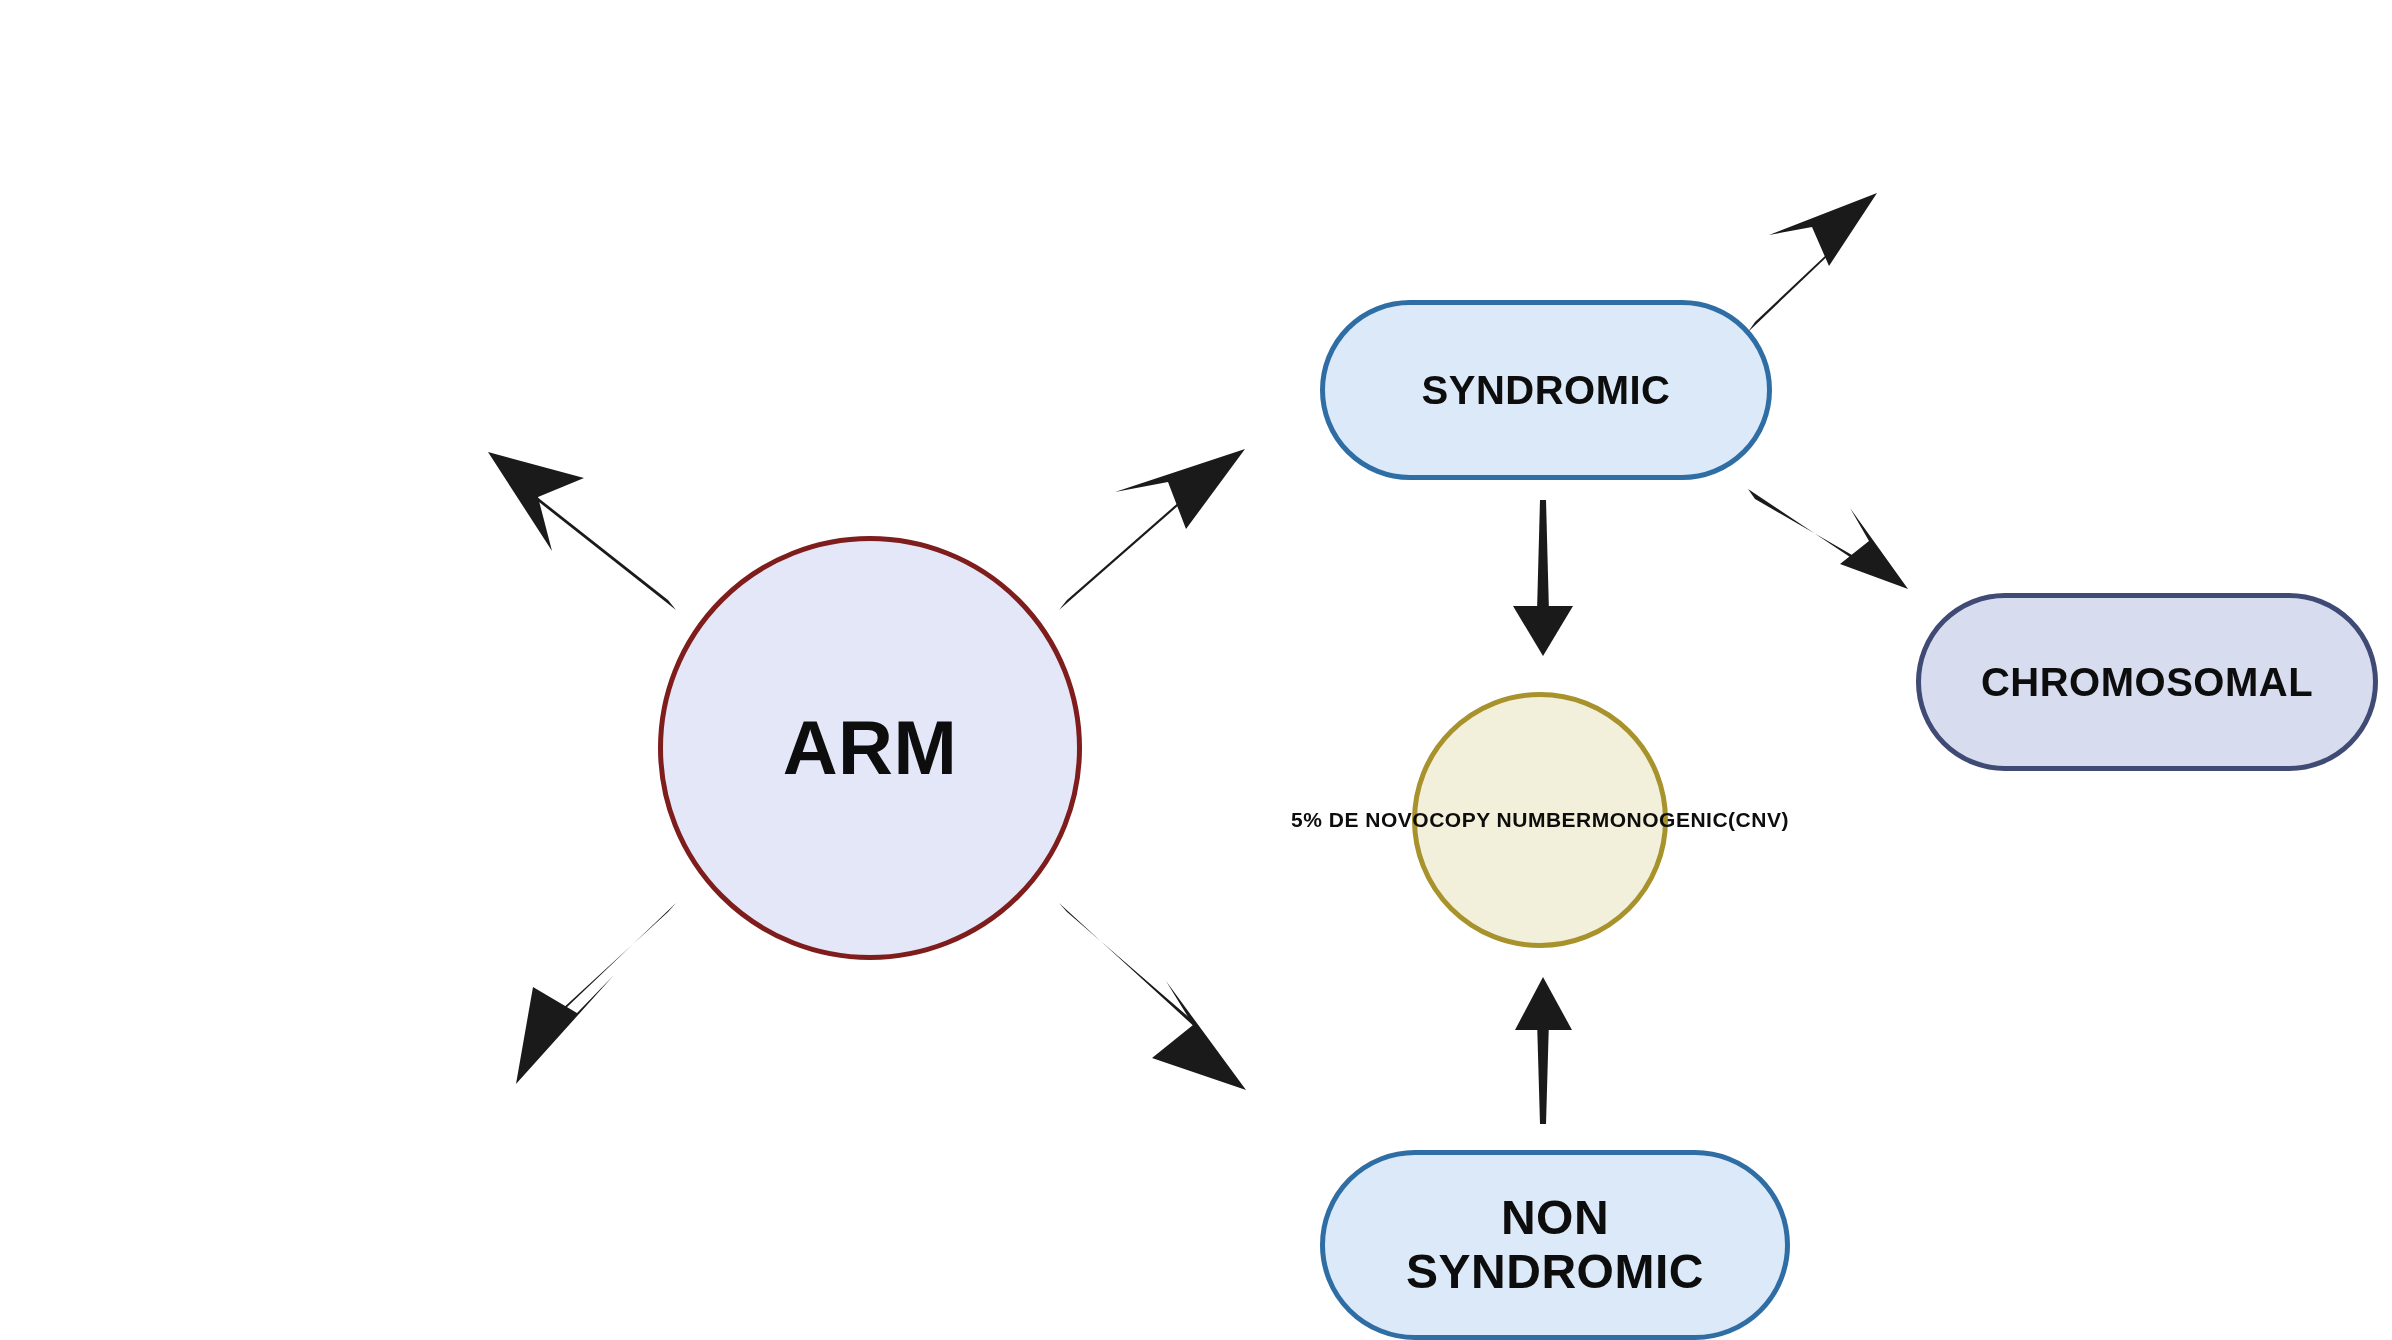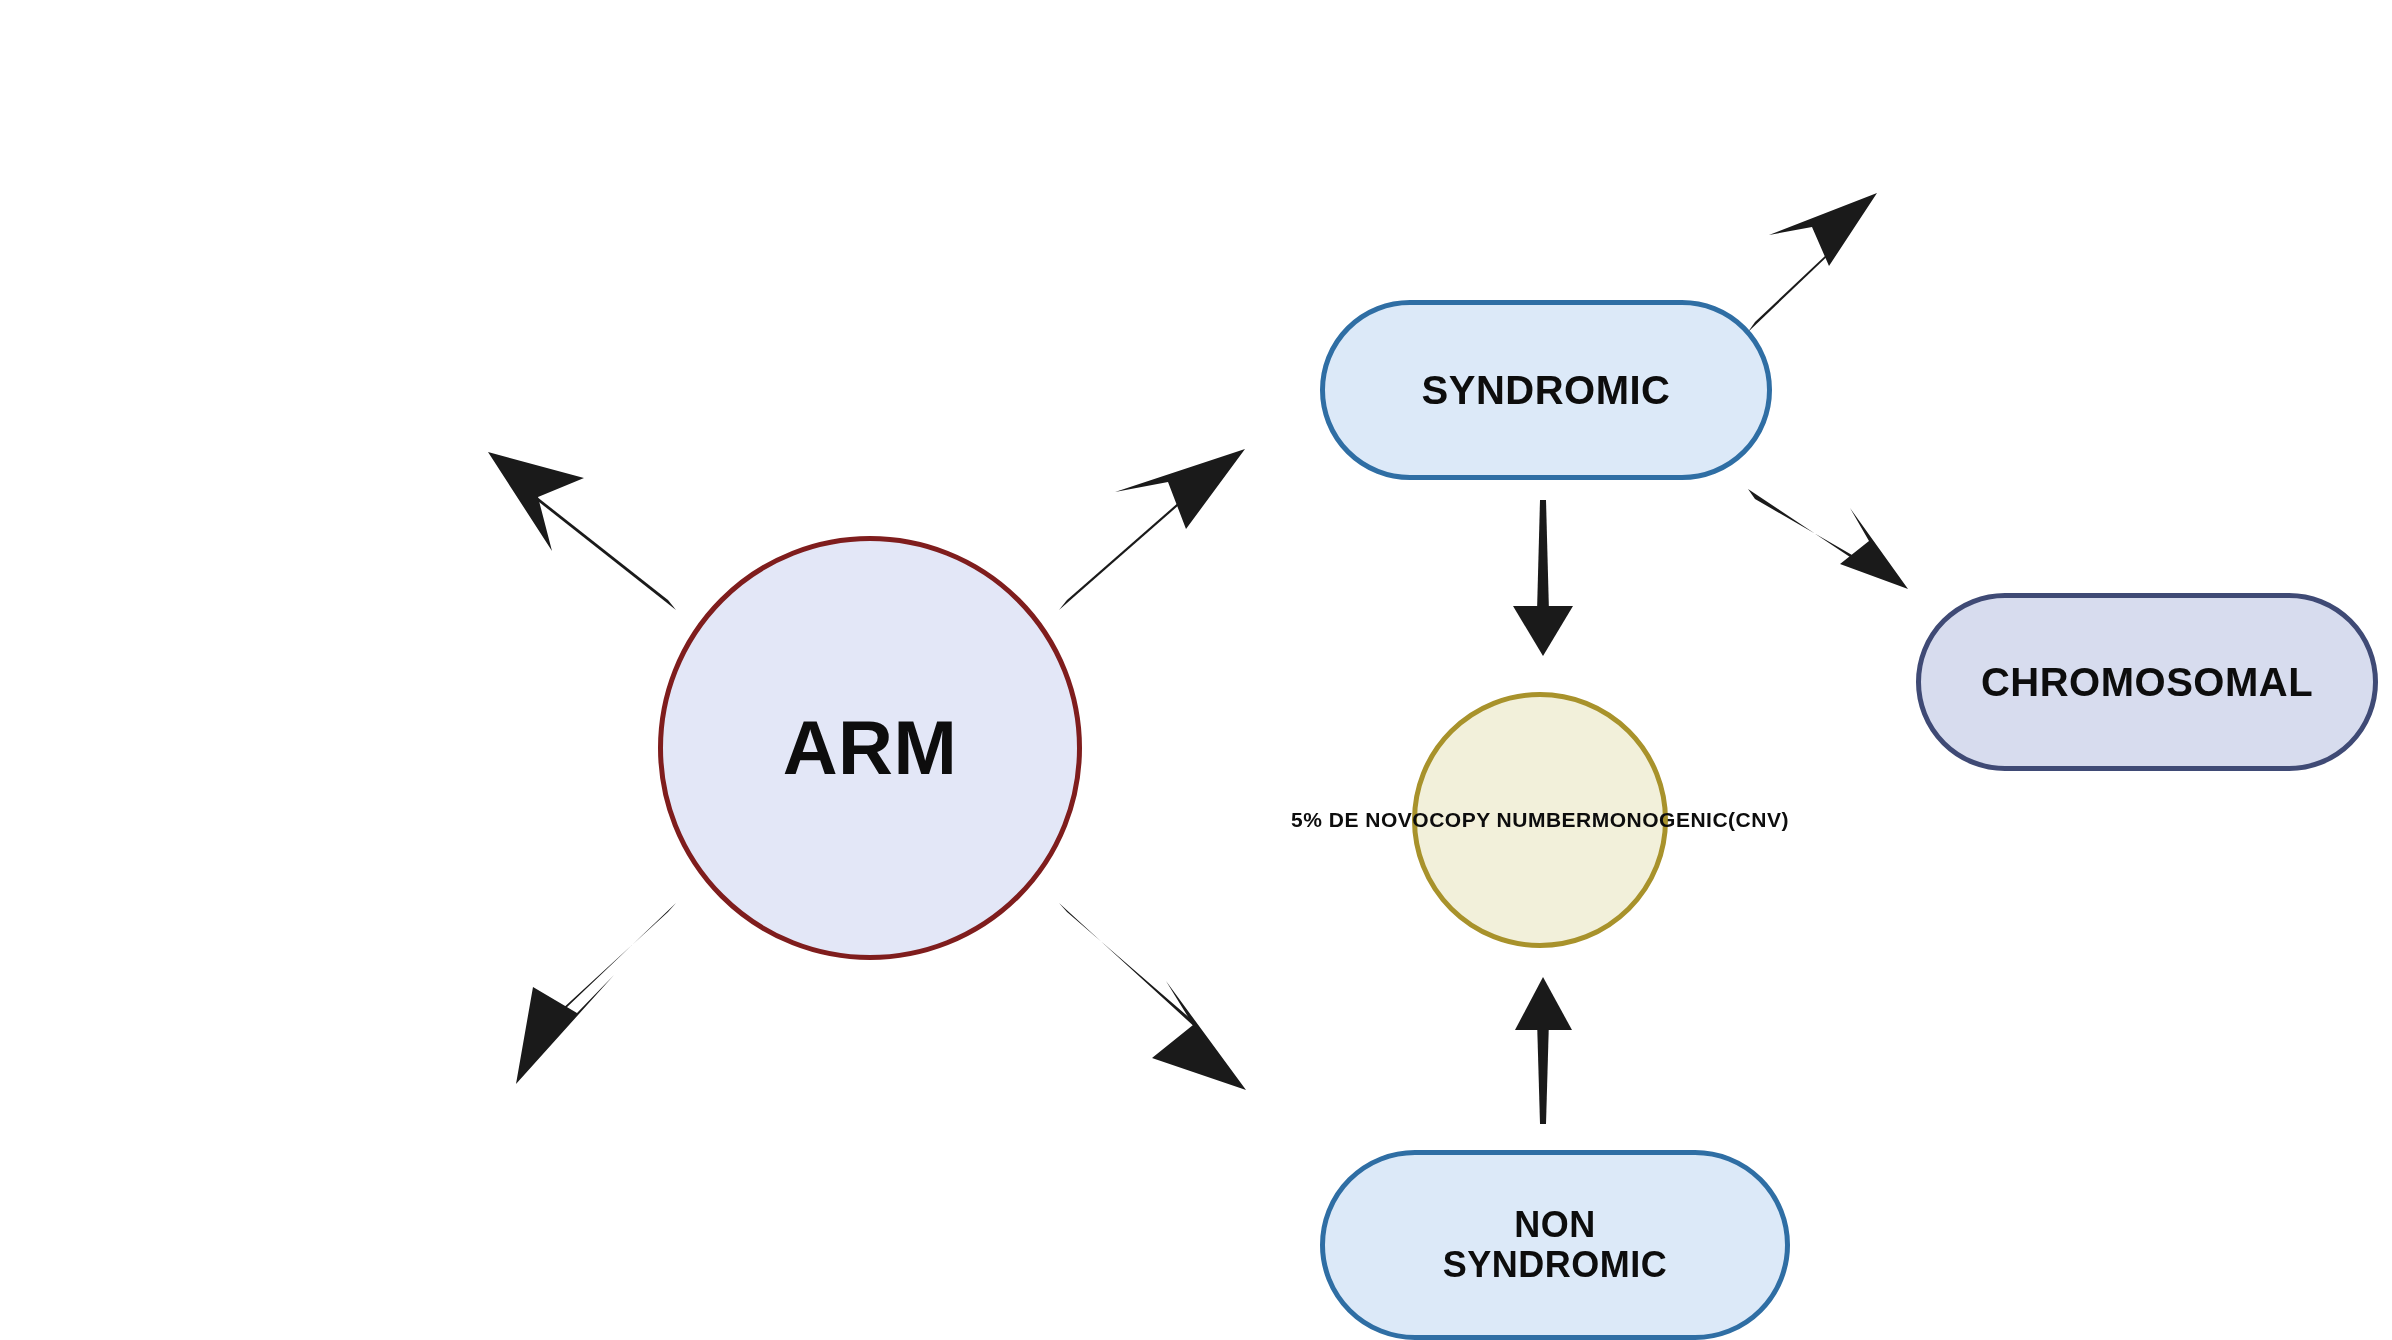--- a/index.html
+++ b/index.html
@@ -110,21 +110,21 @@
 
 
   <div class="node circle-arm" style="left:658px; top:536px; width:424px; height:424px; font-size:76px;">
     <span>ARM</span>
   </div>
 
   <div class="node pill pill-blue" style="left:1320px; top:300px; width:452px; height:180px; font-size:40px;">
     <span>SYNDROMIC</span>
   </div>
 
-  <div class="node pill pill-blue" style="left:1320px; top:1150px; width:470px; height:190px; font-size:36px;">
+  <div class="node pill pill-blue" style="left:1320px; top:1150px; width:470px; height:190px; font-size:48px;">
     <span>
       <span class="cnv-line">NON</span>
       <span class="cnv-line">SYNDROMIC</span>
     </span>
   </div>
 
 
   <div class="node pill pill-lav" style="left:1916px; top:593px; width:462px; height:178px; font-size:40px;">
     <span>CHROMOSOMAL</span>
   </div>

